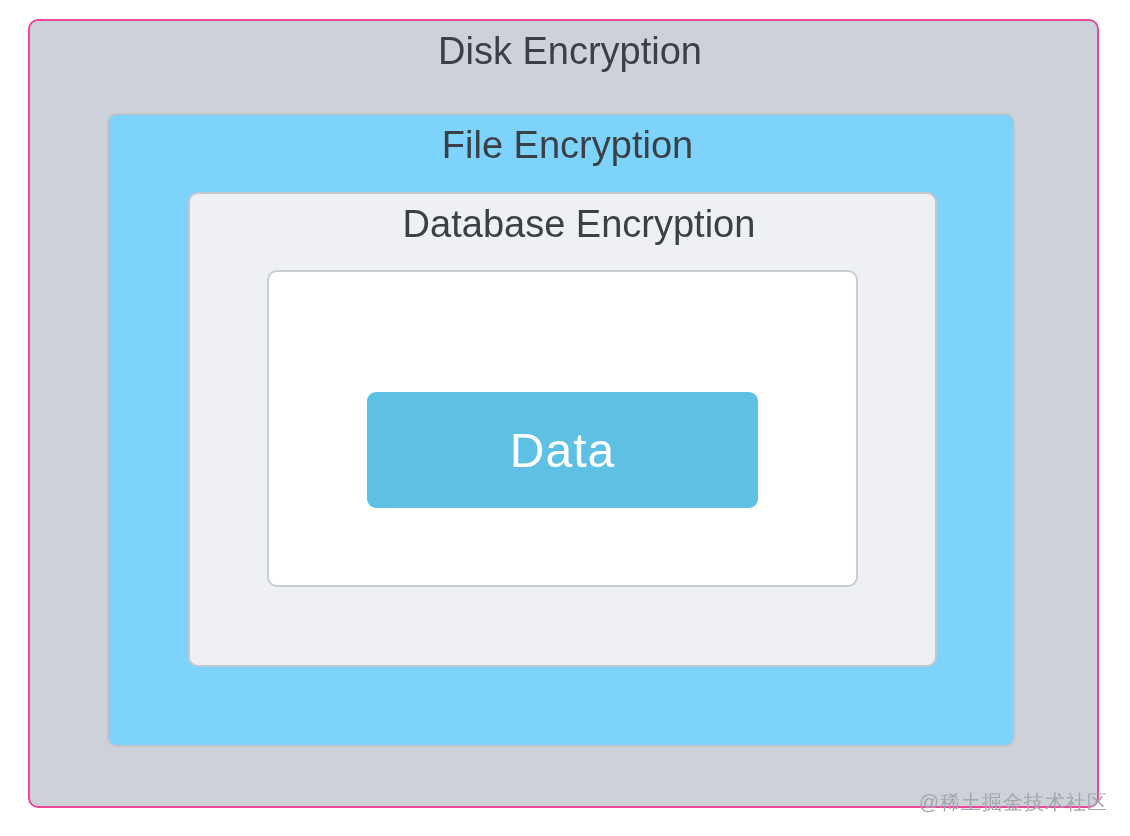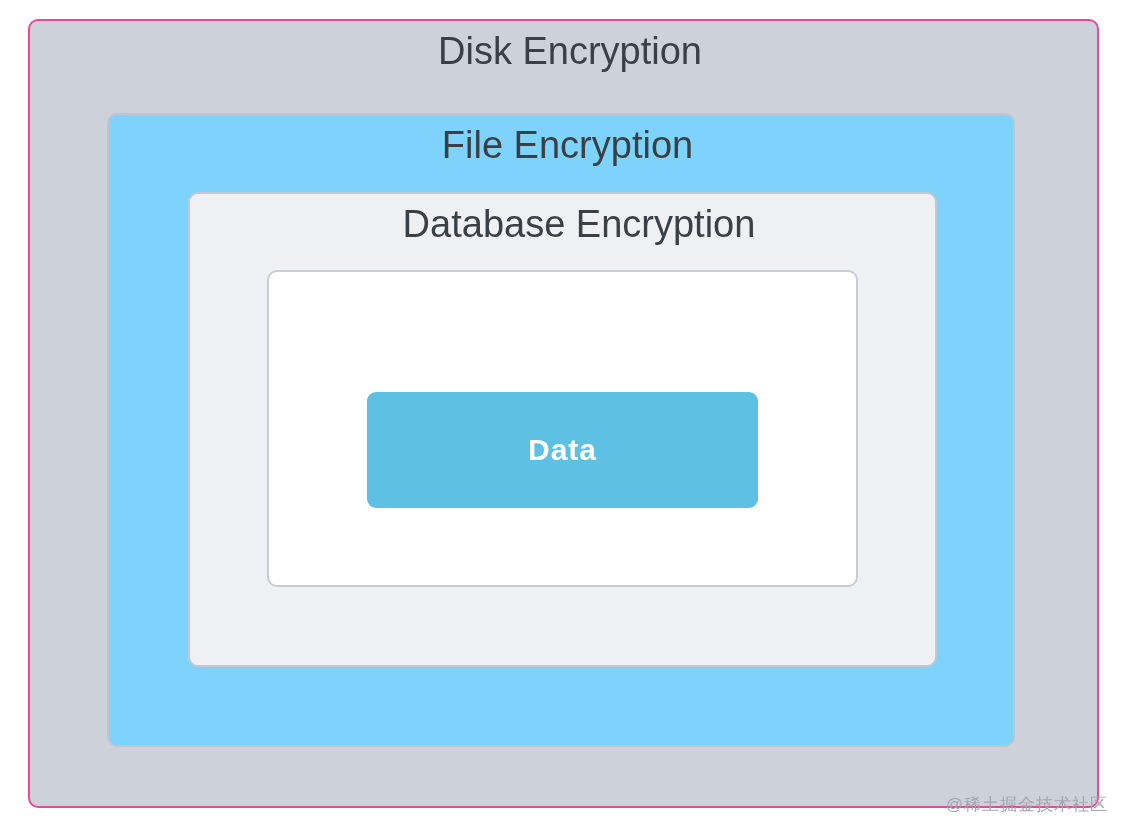--- a/index.html
+++ b/index.html
@@ -55,29 +55,29 @@
     left: 98px; top: 120px;
     width: 391px; height: 116px;
     background: #5ec1e3;
     border-radius: 9px;
     display: flex;
     align-items: center;
     justify-content: center;
   }
   #data-block .data-label {
     color: #ffffff;
-    font-size: 30px;
-    font-weight: bold;
+    font-size: 48px;
+    font-weight: normal;
     letter-spacing: 1px;
   }
   .watermark {
     position: absolute;
     right: 22px;
     bottom: 20px;
-    font-size: 17px;
+    font-size: 20px;
     color: #a0a5af;
     letter-spacing: 1px;
   }
 </style>
 </head>
 <body>
 
 <div class="layer" id="layer-disk">
   <span class="layer-title">Disk Encryption</span>
 

